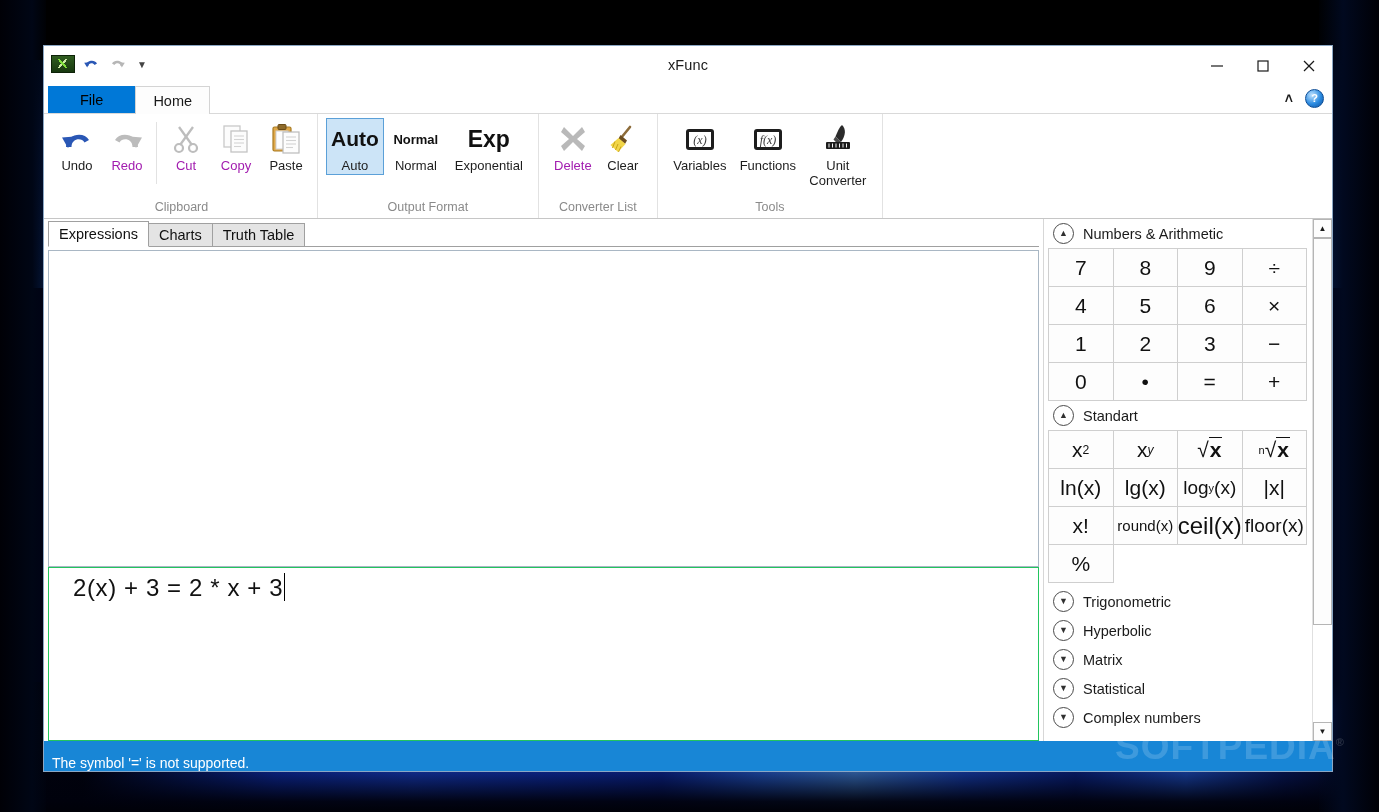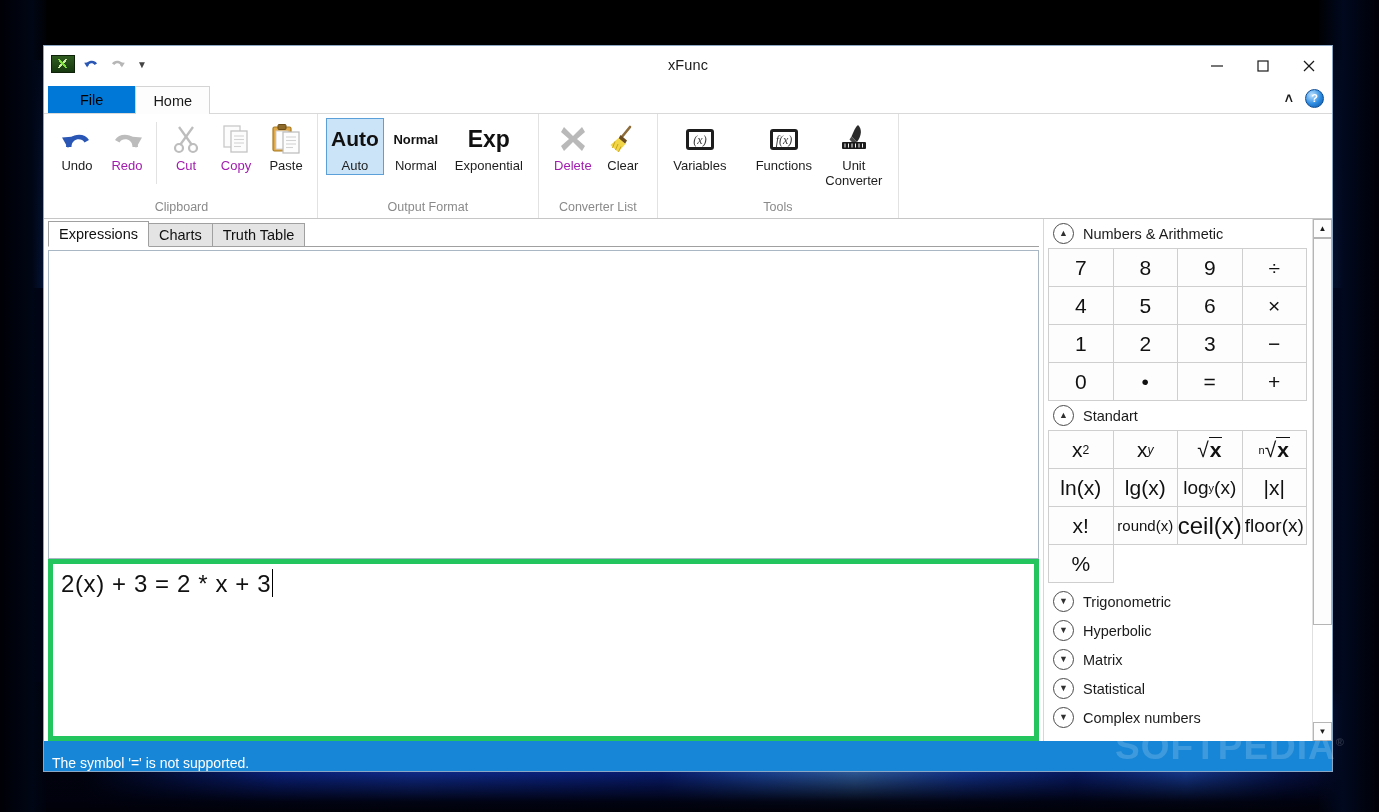--- a/index.html
+++ b/index.html
@@ -247,23 +247,23 @@
     flex: 1;
     margin-top: 3px;
     border: 1px solid #a9b7c4;
     background: #ffffff;
     min-height: 0;
     box-shadow: inset 0 0 0 1px #ffffff;
   }
   #expr-input-wrap {
     flex: none;
     height: 162px;
-    border: 5px solid #22c55e;
-    background: #ffffff;
-    padding: 5px 8px;
+    border: 1px solid #22c55e;
+    background: #ffffff;
+    padding: 5px 24px;
     position: relative;
   }
   #expr-input-text {
     font-size: 24px;
     color: #111;
     letter-spacing: .6px;
     white-space: pre;
     line-height: 1.1;
   }
   #caret {
@@ -560,21 +560,21 @@
         <div class="rbtn" style="min-width:58px;">
           <span class="ic">
             <svg width="36" height="32" viewBox="0 0 36 32">
               <rect x="4" y="6" width="28" height="21" rx="3" fill="#1d1d1d"></rect>
               <rect x="7" y="9" width="22" height="15" fill="#ffffff"></rect>
               <text x="18" y="20.5" font-family="Liberation Serif, serif" font-size="12" font-style="italic" text-anchor="middle" fill="#3a3a3a">(x)</text>
             </svg>
           </span>
           <span class="lbl">Variables</span>
         </div>
-        <div class="rbtn" style="min-width:58px;margin-left:16px;">
+        <div class="rbtn" style="min-width:58px;">
           <span class="ic">
             <svg width="36" height="32" viewBox="0 0 36 32">
               <rect x="4" y="6" width="28" height="21" rx="3" fill="#1d1d1d"></rect>
               <rect x="7" y="9" width="22" height="15" fill="#ffffff"></rect>
               <text x="18" y="20.5" font-family="Liberation Serif, serif" font-size="12" font-style="italic" text-anchor="middle" fill="#3a3a3a">f(x)</text>
             </svg>
           </span>
           <span class="lbl">Functions</span>
         </div>
         <div class="rbtn" style="min-width:62px;">

